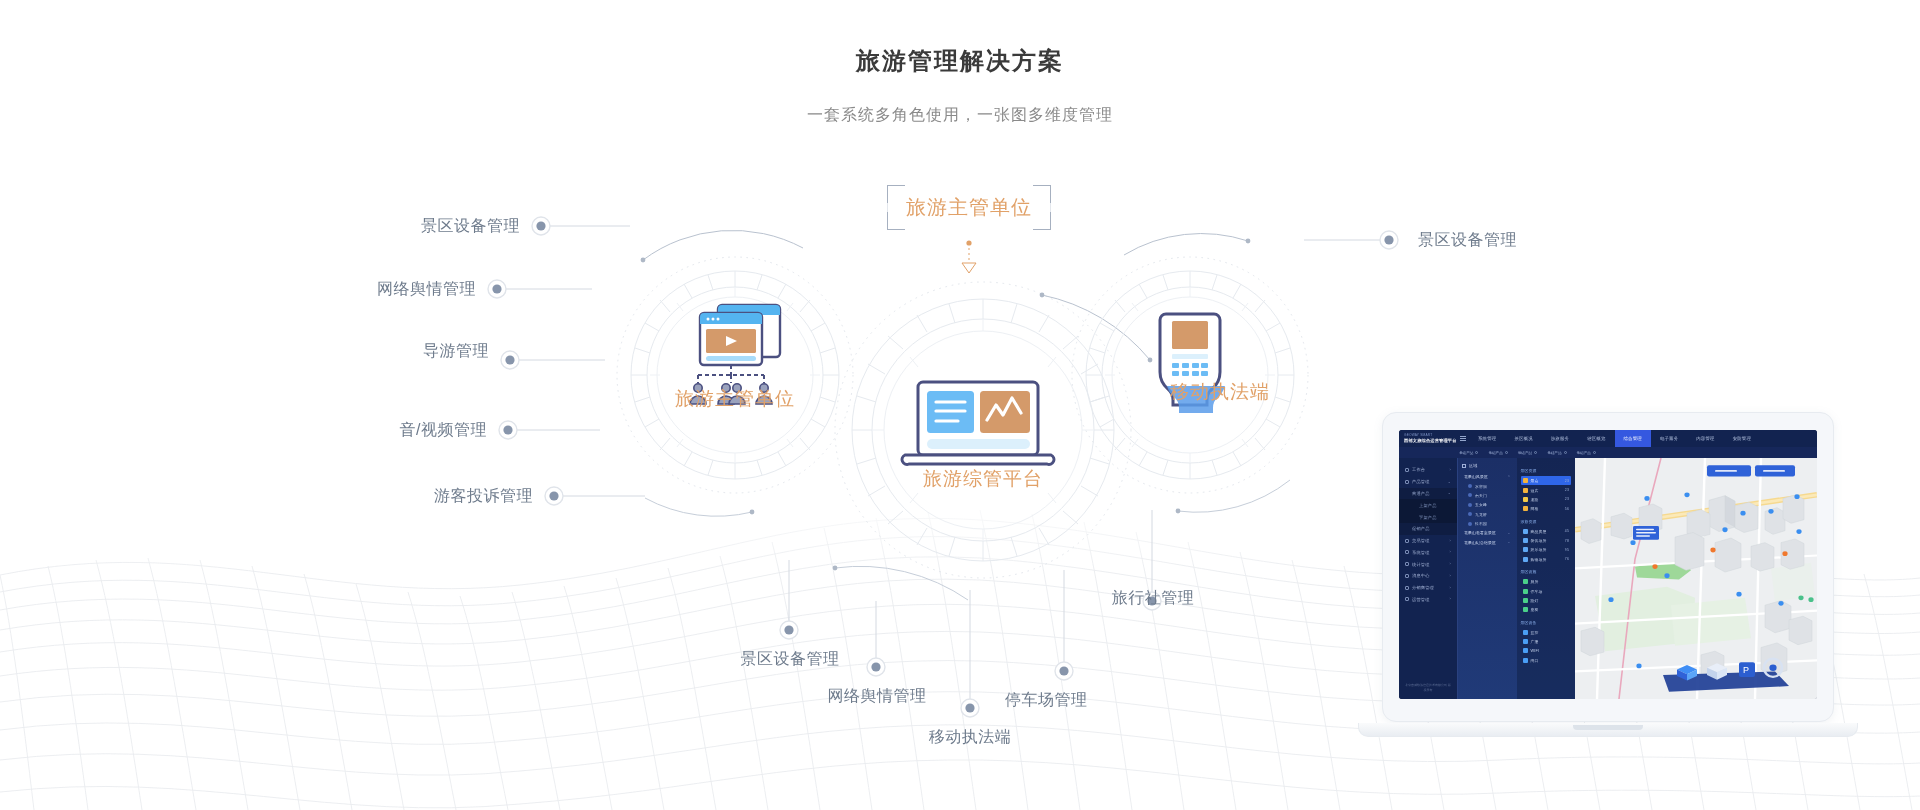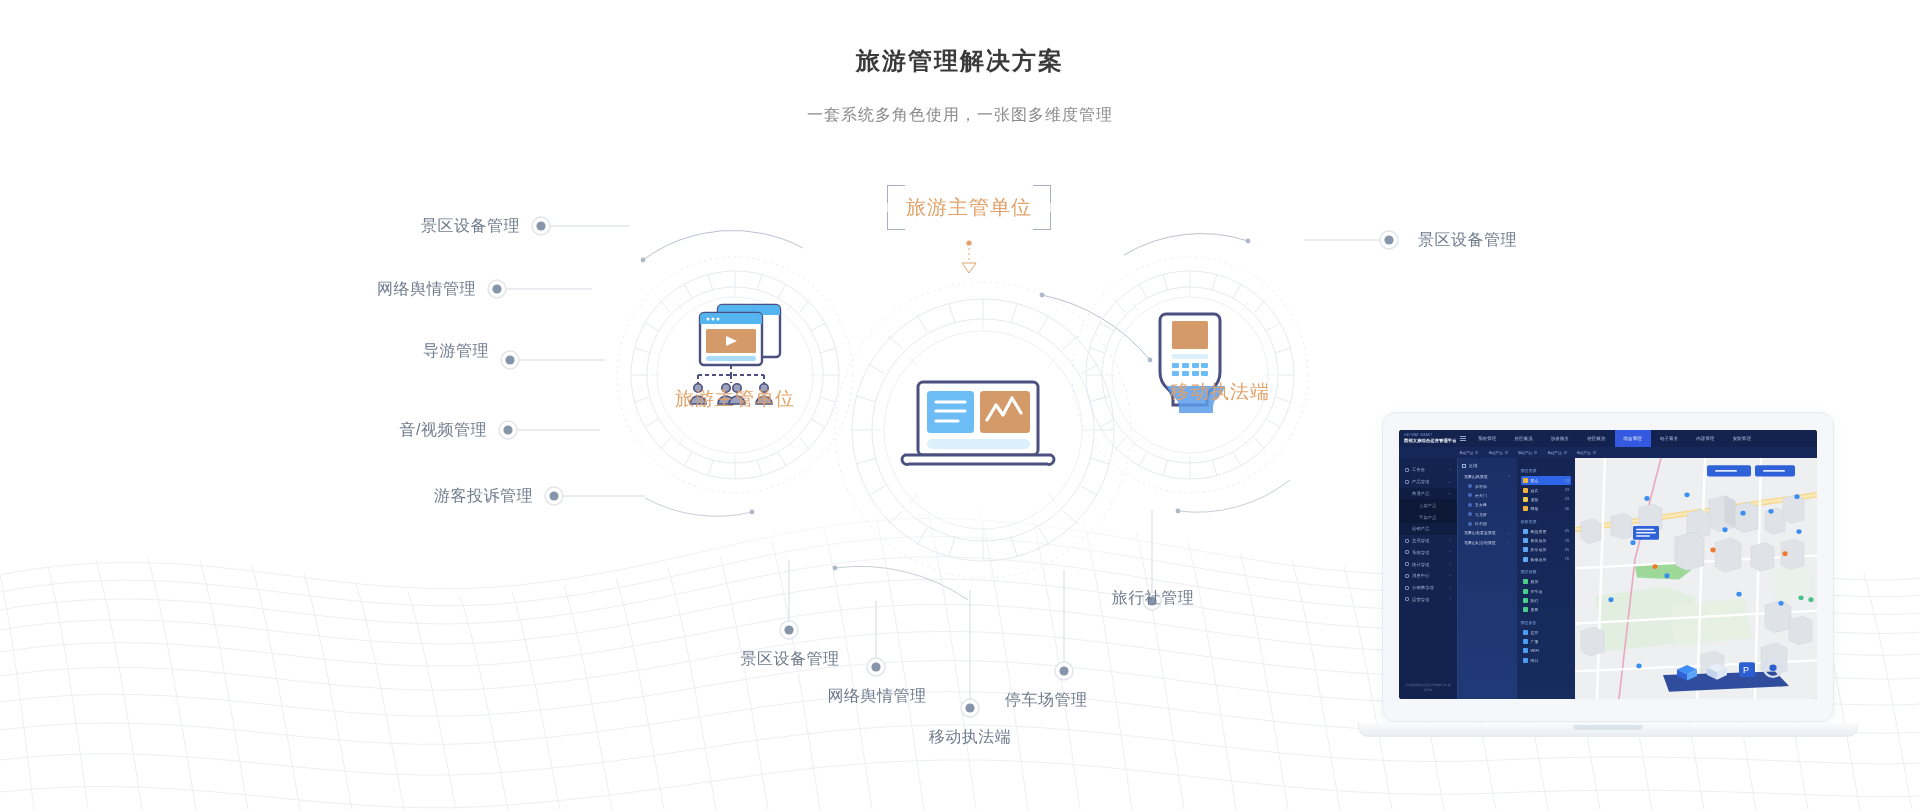--- a/index.html
+++ b/index.html
@@ -582,20 +582,21 @@
     <div class="sideline-l"></div>
     <div class="sideline-r"></div>
     <div class="brk tl"></div>
     <div class="brk tr"></div>
     <div class="brk bl"></div>
     <div class="brk br"></div>
     <div id="gov-label">旅游主管单位</div>
   </div>
 
   <div class="node-label" id="lbl-video">旅游主管单位</div>
+  <div class="node-label" id="lbl-center">旅游综管平台</div>
   <div class="node-label" id="lbl-mobile">移动执法端</div>
 
   <div class="spoke-label right-align" style="left:300px;top:216px;width:220px">景区设备管理</div>
   <div class="spoke-label right-align" style="left:256px;top:279px;width:220px">网络舆情管理</div>
   <div class="spoke-label right-align" style="left:269px;top:341px;width:220px">导游管理</div>
   <div class="spoke-label right-align" style="left:267px;top:420px;width:220px">音/视频管理</div>
   <div class="spoke-label right-align" style="left:313px;top:486px;width:220px">游客投诉管理</div>
 
   <div class="spoke-label" style="left:1418px;top:230px">景区设备管理</div>
 

